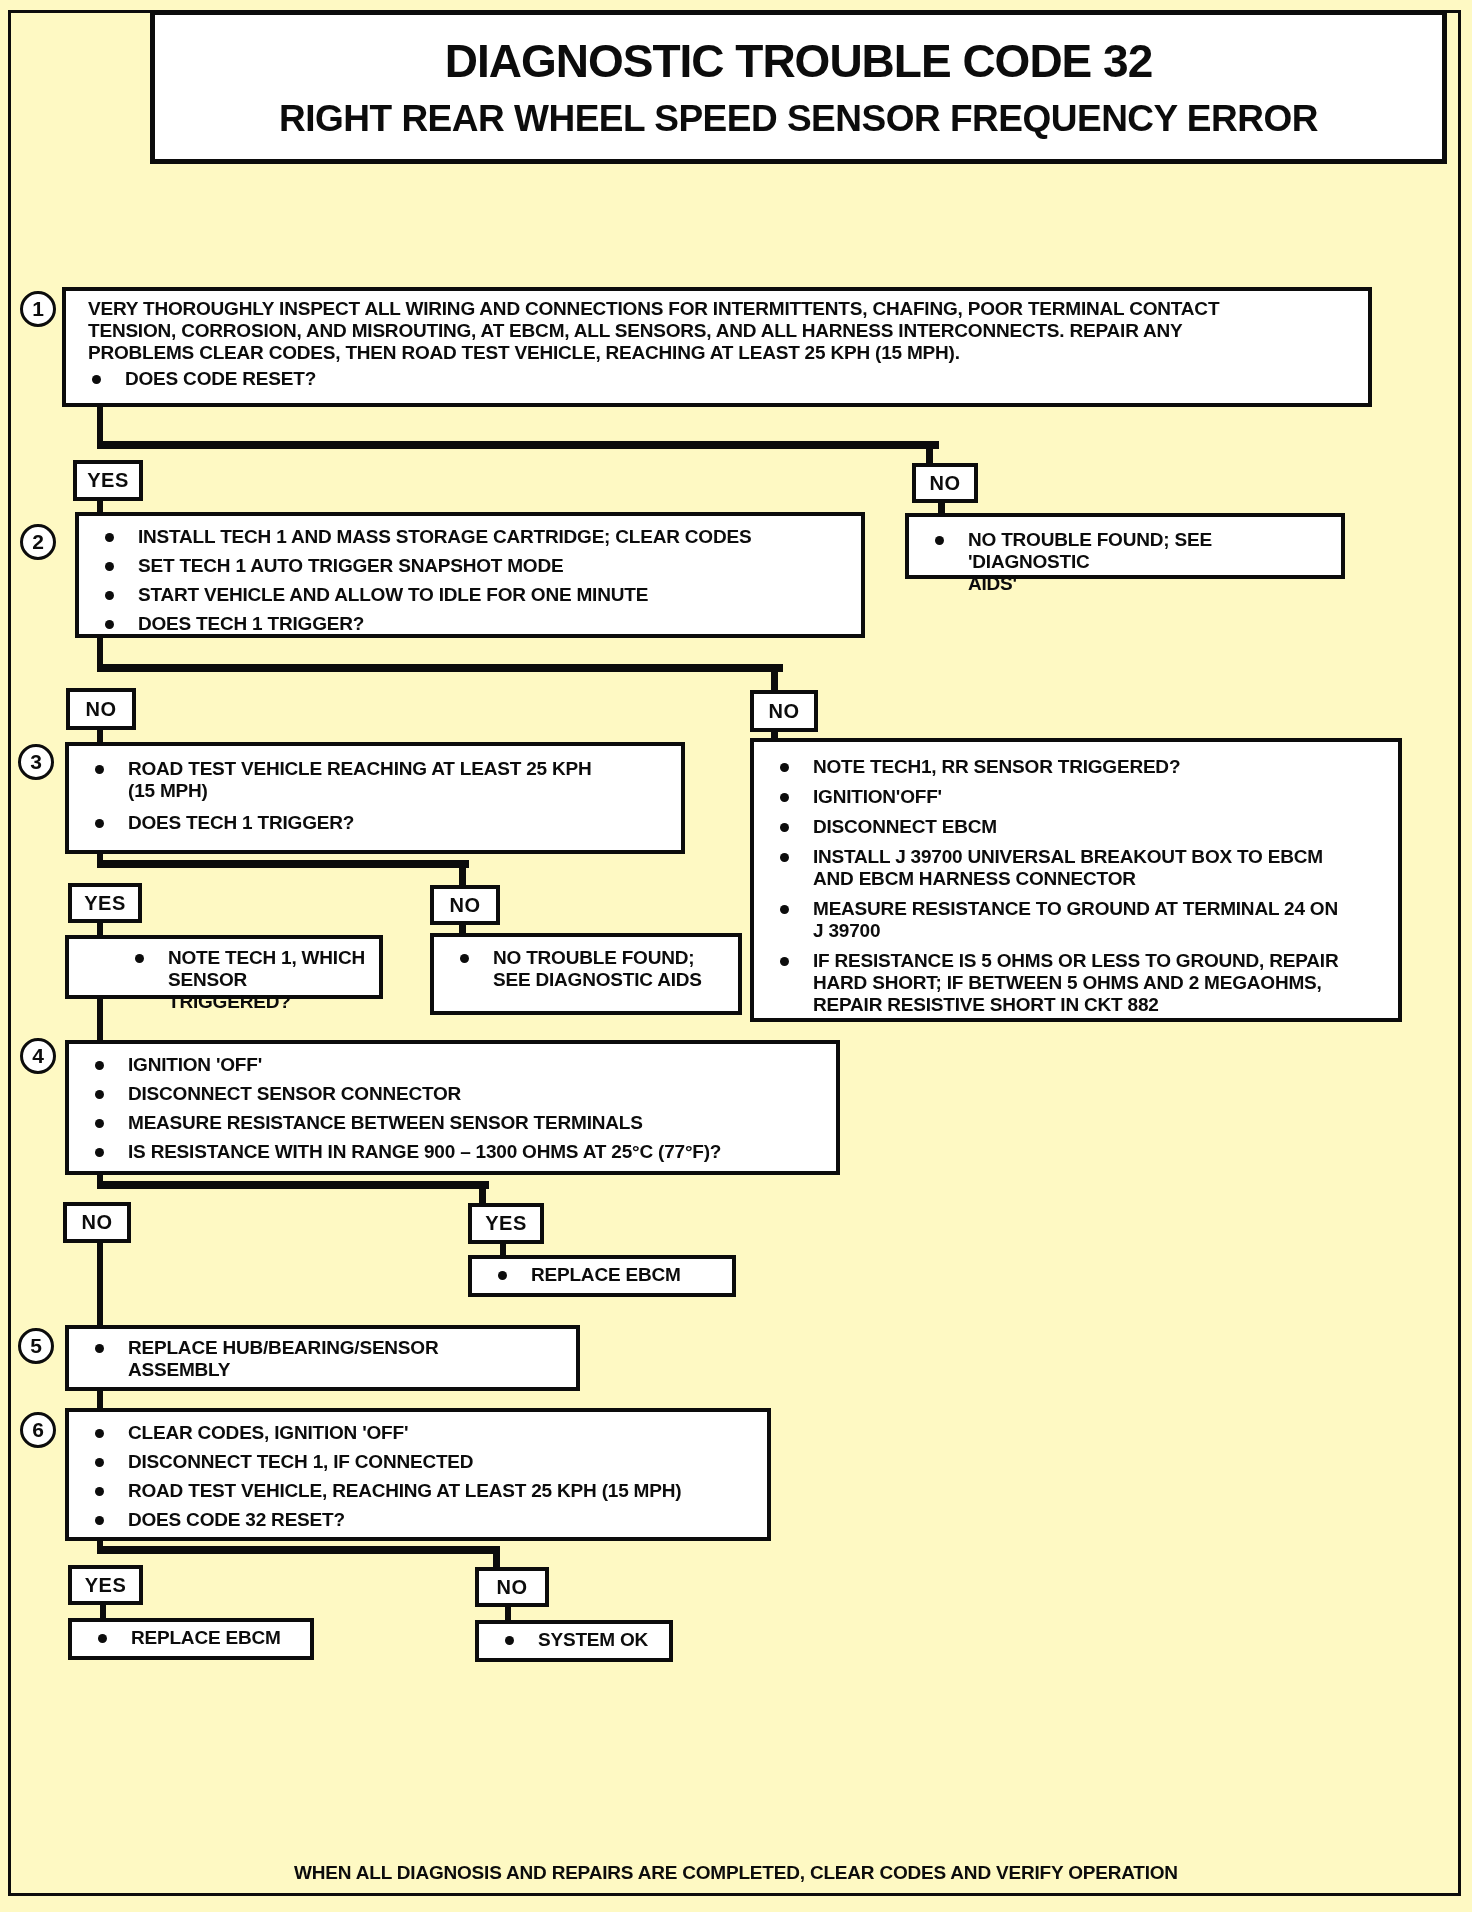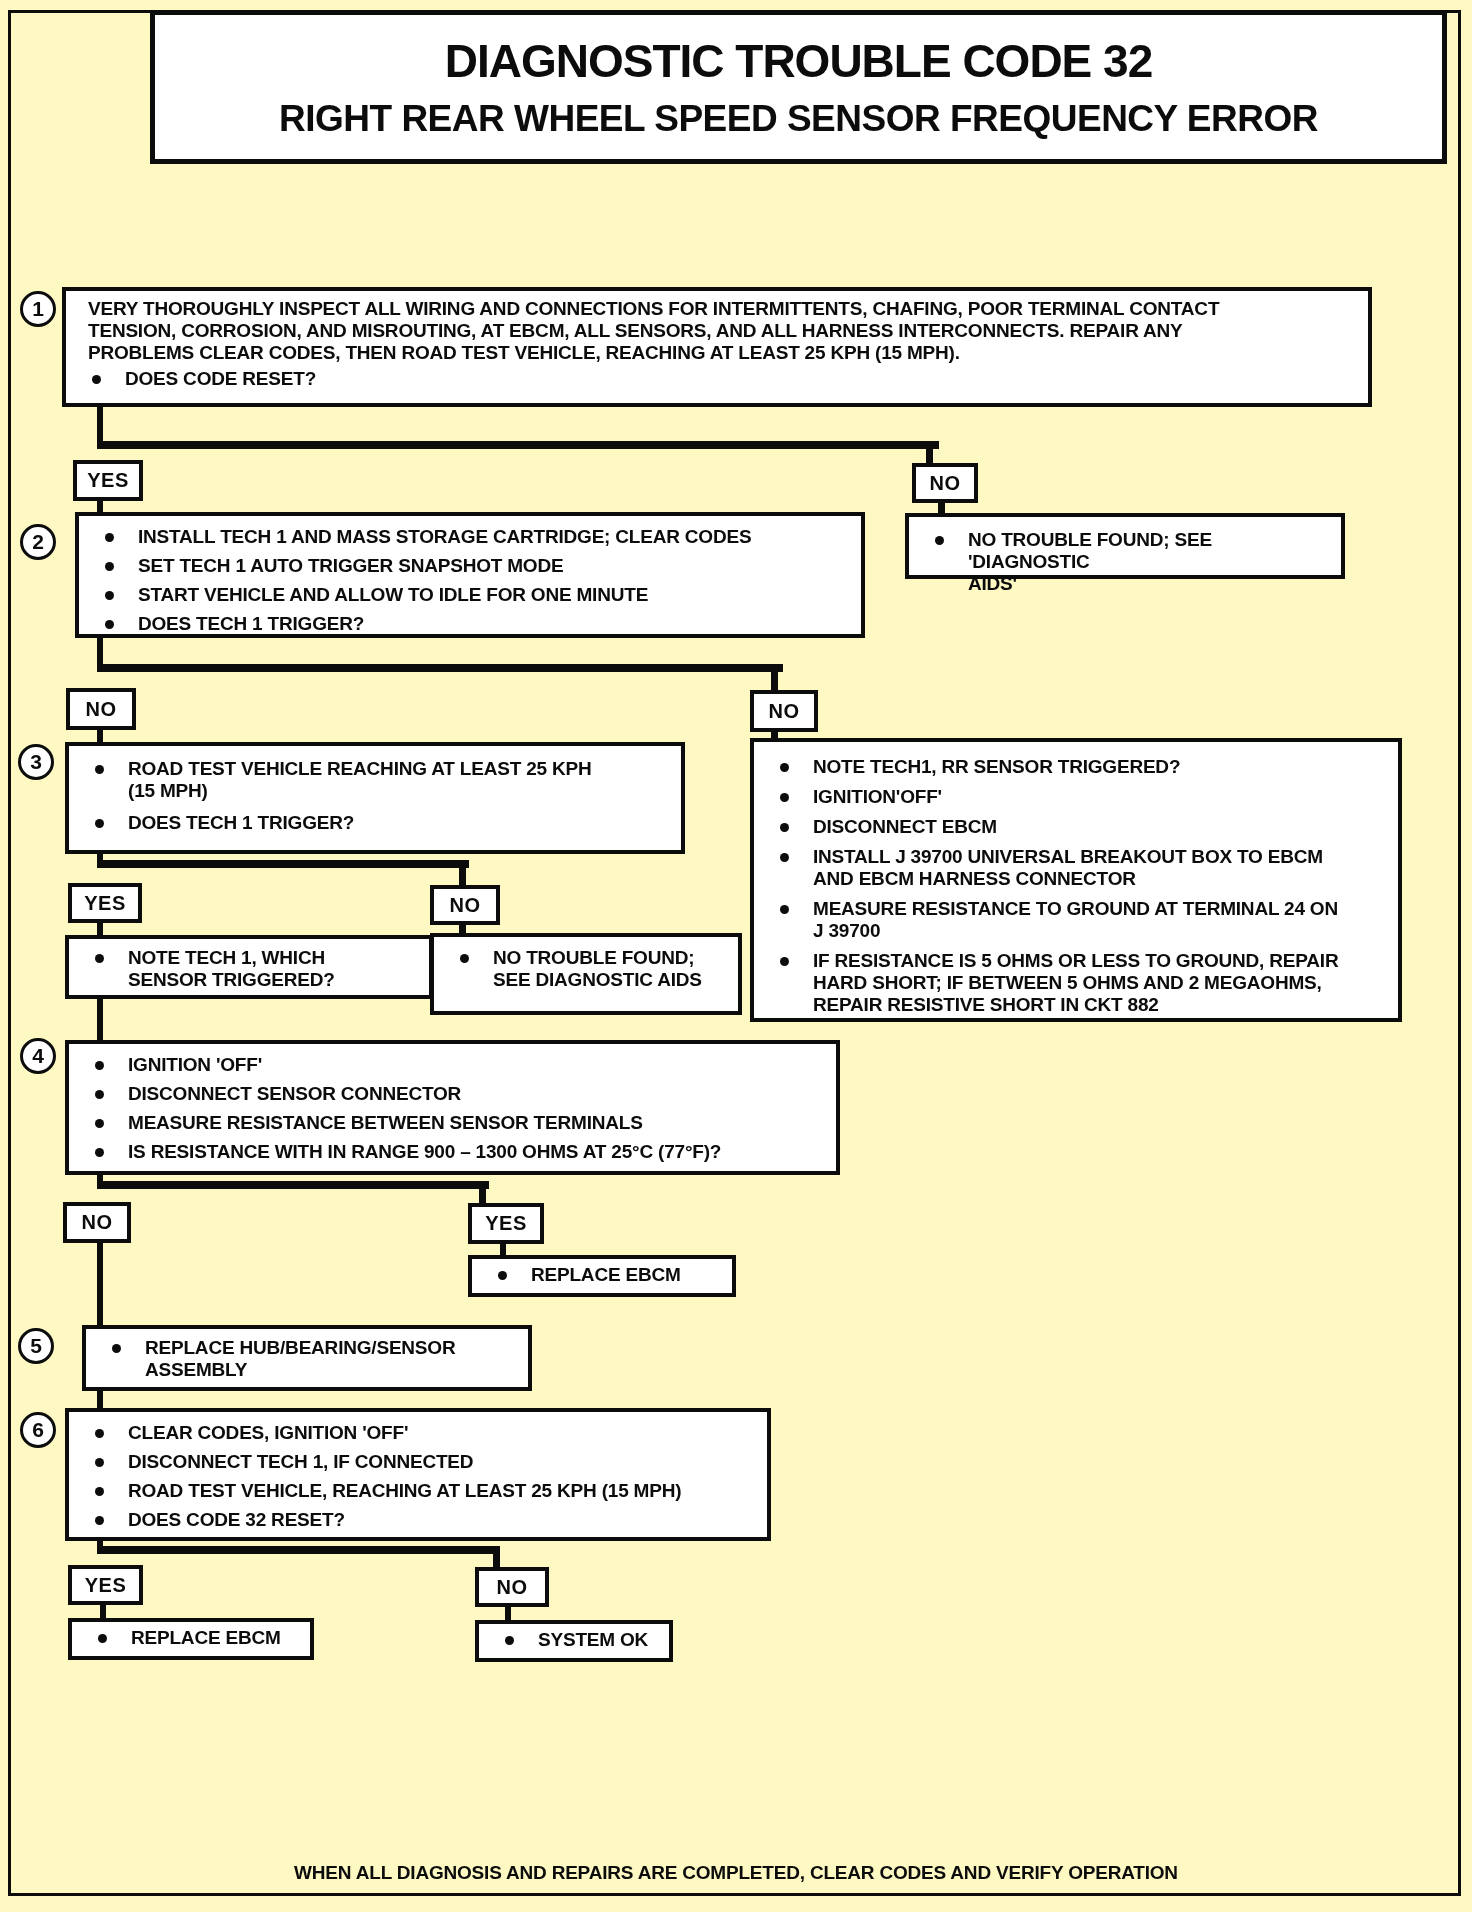--- a/index.html
+++ b/index.html
@@ -171,21 +171,21 @@
   </div>
 
   <div class="vline" style="left:97px;top:852px;width:6px;height:16px;"></div>
   <div class="hline" style="left:97px;top:860px;width:372px;height:8px;"></div>
   <div class="vline" style="left:459px;top:860px;width:7px;height:27px;"></div>
   <div class="label-box" style="left:68px;top:883px;width:74px;height:40px;">YES</div>
   <div class="label-box" style="left:430px;top:885px;width:70px;height:40px;">NO</div>
   <div class="vline" style="left:97px;top:921px;width:6px;height:16px;"></div>
   <div class="vline" style="left:459px;top:923px;width:7px;height:13px;"></div>
 
-  <div class="box" style="left:65px;top:935px;width:368px;height:64px;">
+  <div class="box" style="left:65px;top:935px;width:318px;height:64px;padding-left:40px;">
     <div class="bullets" style="padding-top:8px;">
 
         <div class="bi">
           <span class="dot"></span>
           <span class="bt">NOTE TECH 1, WHICH
 SENSOR TRIGGERED?</span>
         </div>
       </div>
   </div>
 
@@ -240,21 +240,21 @@
     <div class="bullets" style="padding-top:5px;">
 
         <div class="bi">
           <span class="dot"></span>
           <span class="bt">REPLACE EBCM</span>
         </div>
       </div>
   </div>
 
   <div class="circle" style="left:18px;top:1328px;">5</div>
-  <div class="box" style="left:65px;top:1325px;width:450px;height:66px;margin-left:17px;">
+  <div class="box" style="left:65px;top:1325px;width:515px;height:66px;">
     <div class="bullets" style="padding-top:8px;">
 
         <div class="bi">
           <span class="dot"></span>
           <span class="bt">REPLACE HUB/BEARING/SENSOR
 ASSEMBLY</span>
         </div>
       </div>
   </div>
 

